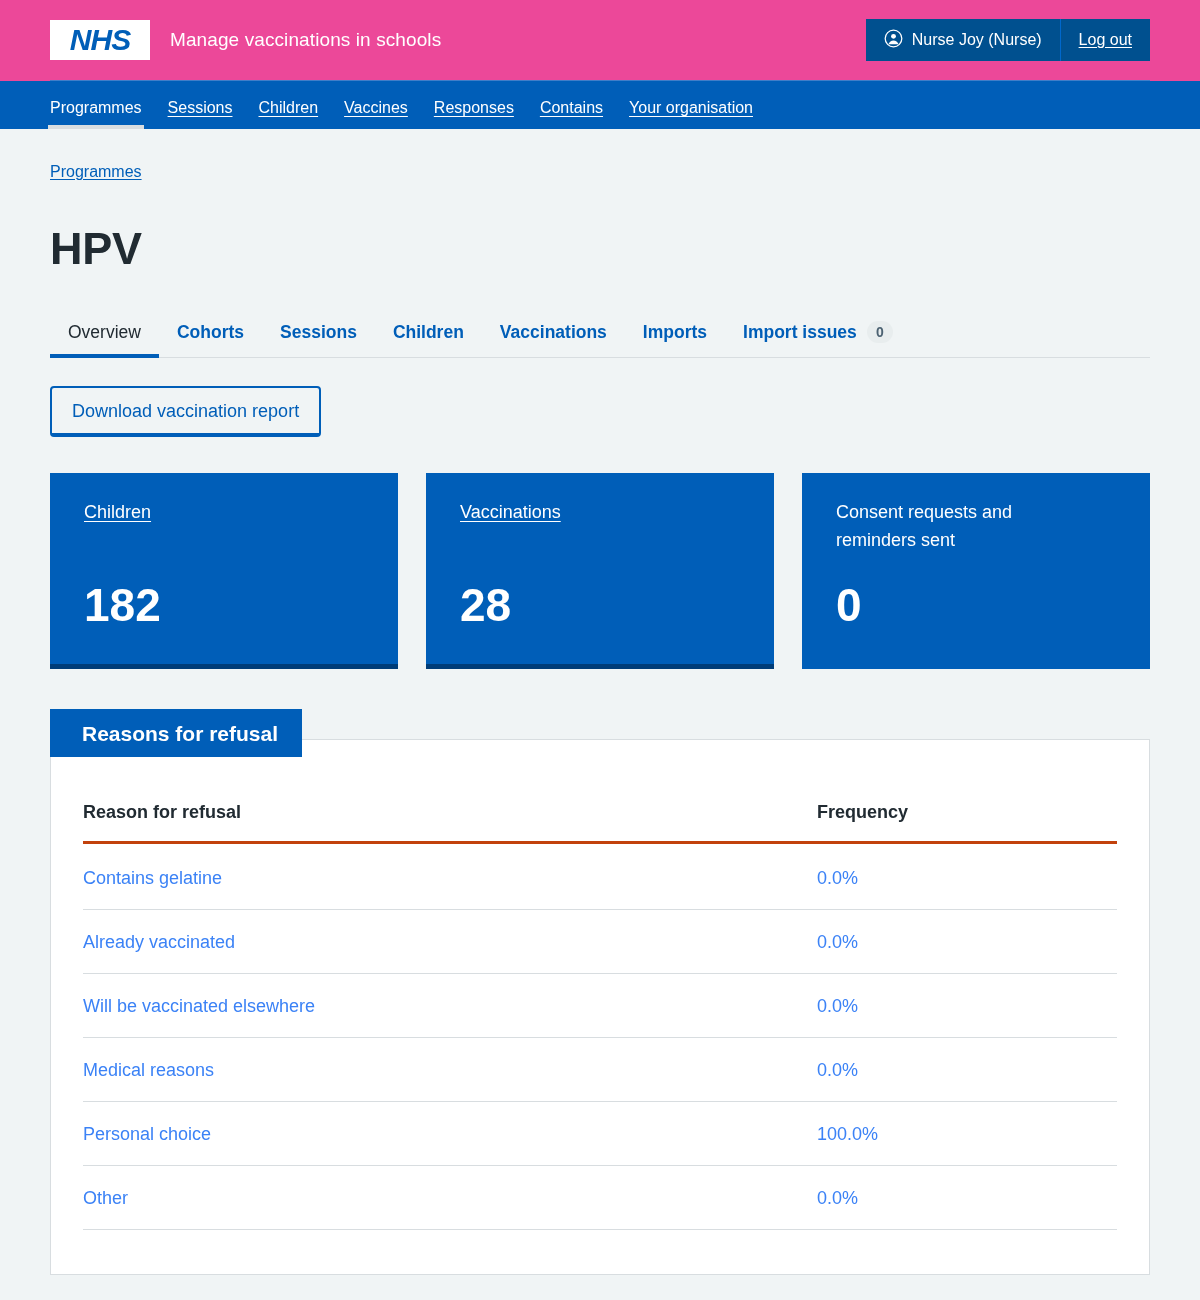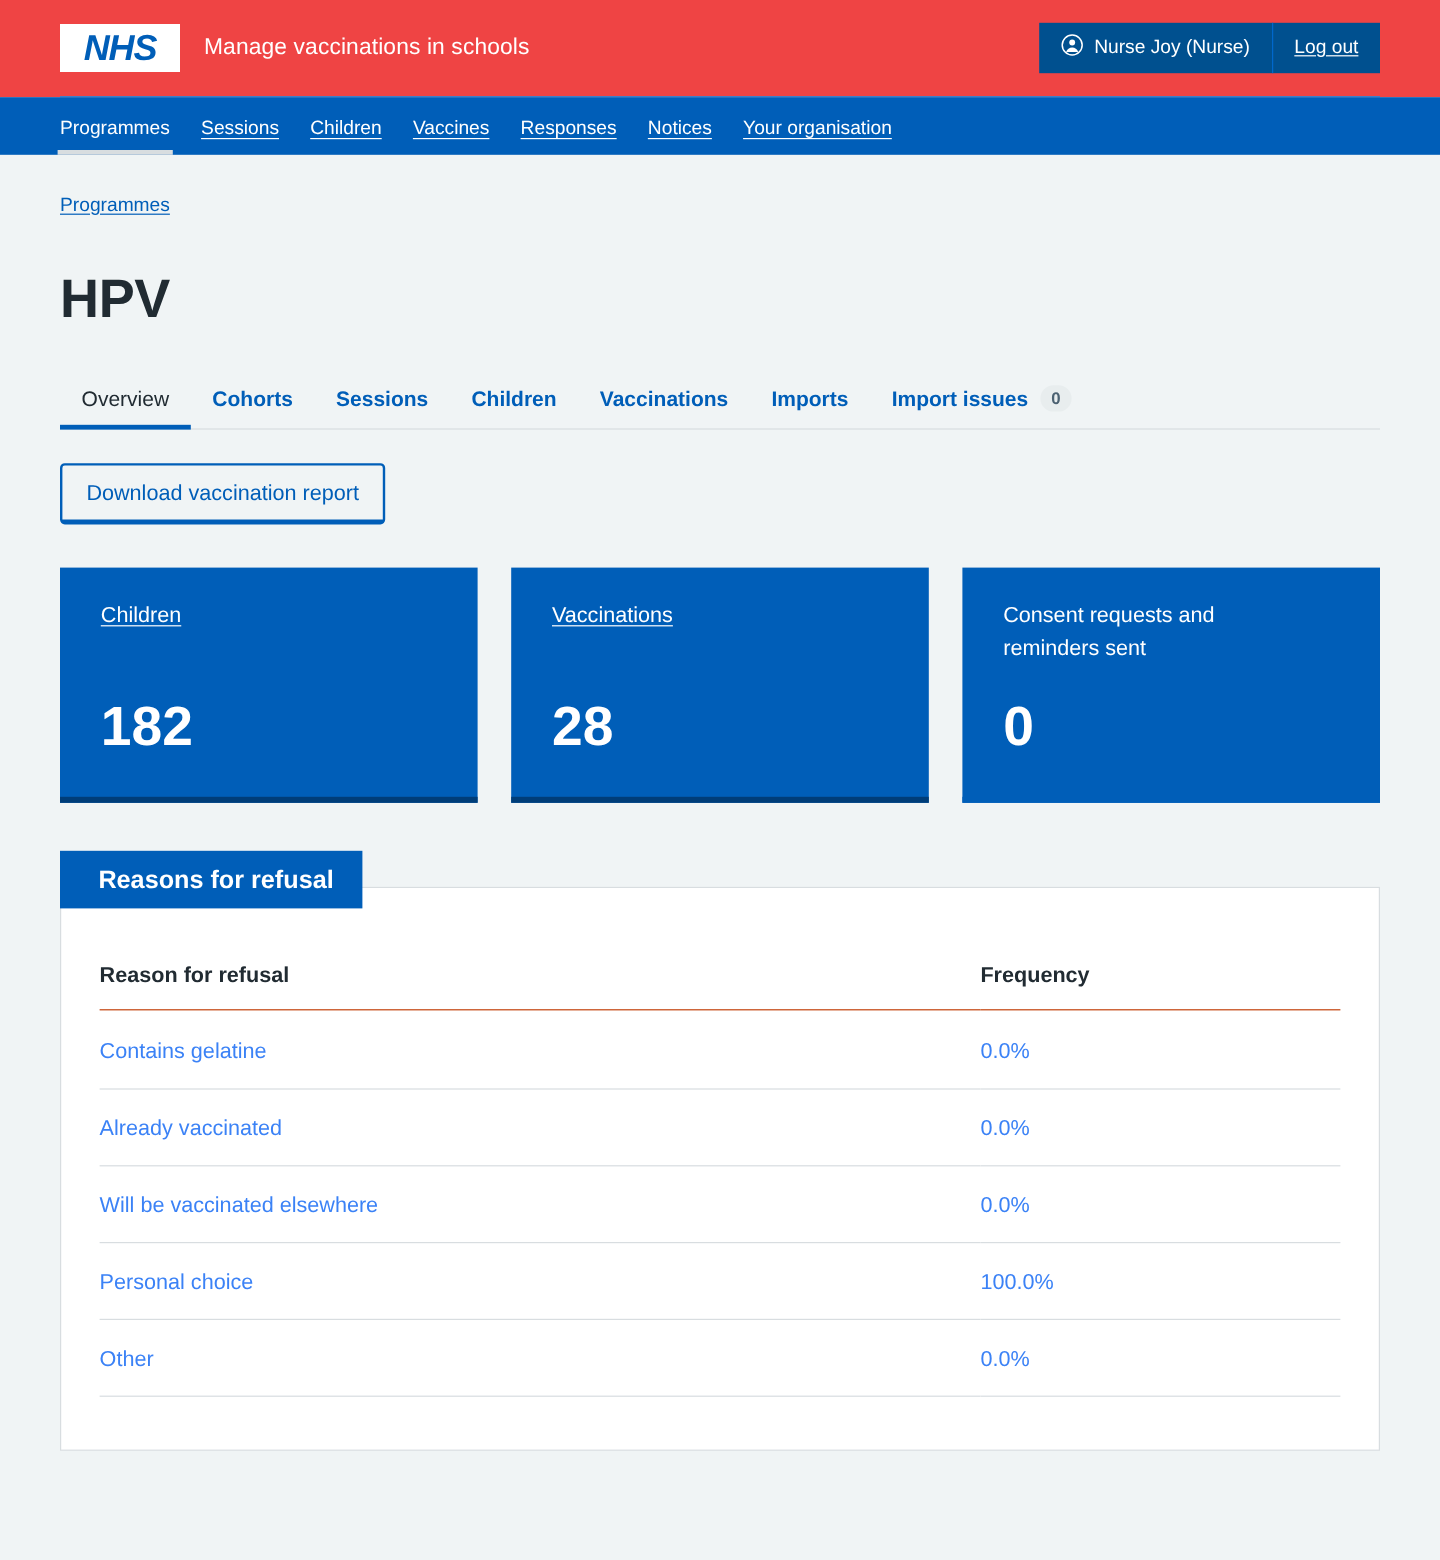--- a/index.html
+++ b/index.html
@@ -11,21 +11,21 @@
     width: 1200px;
     height: 1300px;
     background: #f0f4f5;
     font-family: "Liberation Sans", sans-serif;
     color: #212b32;
     -webkit-font-smoothing: antialiased;
   }
 
   
   .nhs-header {
-    background: #ef4444;
+    background: #ec4899;
     width: 100%;
     padding: 0;
   }
   .header-inner {
     width: 1100px;
     margin: 0 auto;
     padding: 0;
     display: flex;
     align-items: center;
     height: 80px;
@@ -278,21 +278,21 @@
   
   table.data-table {
     width: 100%;
     border-collapse: collapse;
     font-size: 18px;
   }
   table.data-table th {
     text-align: left;
     font-weight: bold;
     padding: 0 0 18px 0;
-    border-bottom: 1px solid #c2410c;
+    border-bottom: 3px solid #c2410c;
     color: #212b32;
     font-size: 18px;
   }
   table.data-table th.col-freq,
   table.data-table td.col-freq {
     width: 300px;
   }
   table.data-table td {
     padding: 22px 0 20px 0;
     border-bottom: 1px solid #d8dde0;
@@ -332,21 +332,21 @@
   </div>
 </header>
 
 <nav class="primary-nav">
   <div class="nav-inner" id="nav-inner">
       <a class="nav-item active">Programmes</a>
       <a class="nav-item">Sessions</a>
       <a class="nav-item">Children</a>
       <a class="nav-item">Vaccines</a>
       <a class="nav-item">Responses</a>
-      <a class="nav-item">Notices</a>
+      <a class="nav-item">Contains</a>
       <a class="nav-item">Your organisation</a>
     </div>
 </nav>
 
 <main class="main-wrap">
 
   <div class="breadcrumb">
     <a>Programmes</a>
   </div>
 
@@ -411,20 +411,24 @@
             </tr>
             <tr>
               <td>Already vaccinated</td>
               <td class="col-freq">0.0%</td>
             </tr>
             <tr>
               <td>Will be vaccinated elsewhere</td>
               <td class="col-freq">0.0%</td>
             </tr>
             <tr>
+              <td>Medical reasons</td>
+              <td class="col-freq">0.0%</td>
+            </tr>
+            <tr>
               <td>Personal choice</td>
               <td class="col-freq">100.0%</td>
             </tr>
             <tr>
               <td>Other</td>
               <td class="col-freq">0.0%</td>
             </tr>
           </tbody>
       </table>
     </div>

